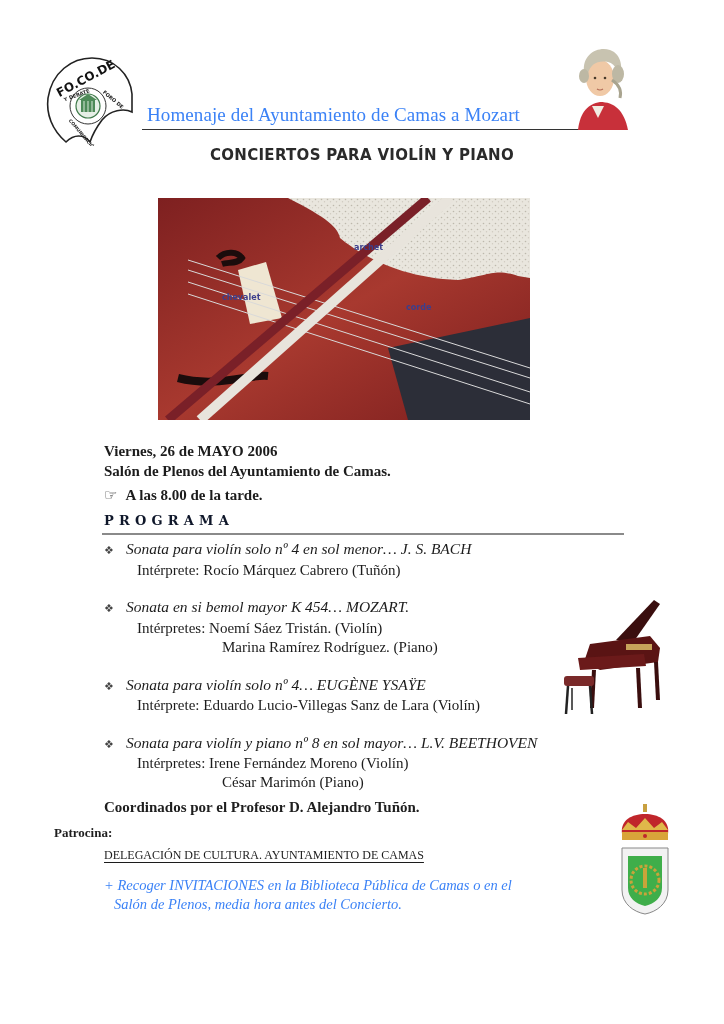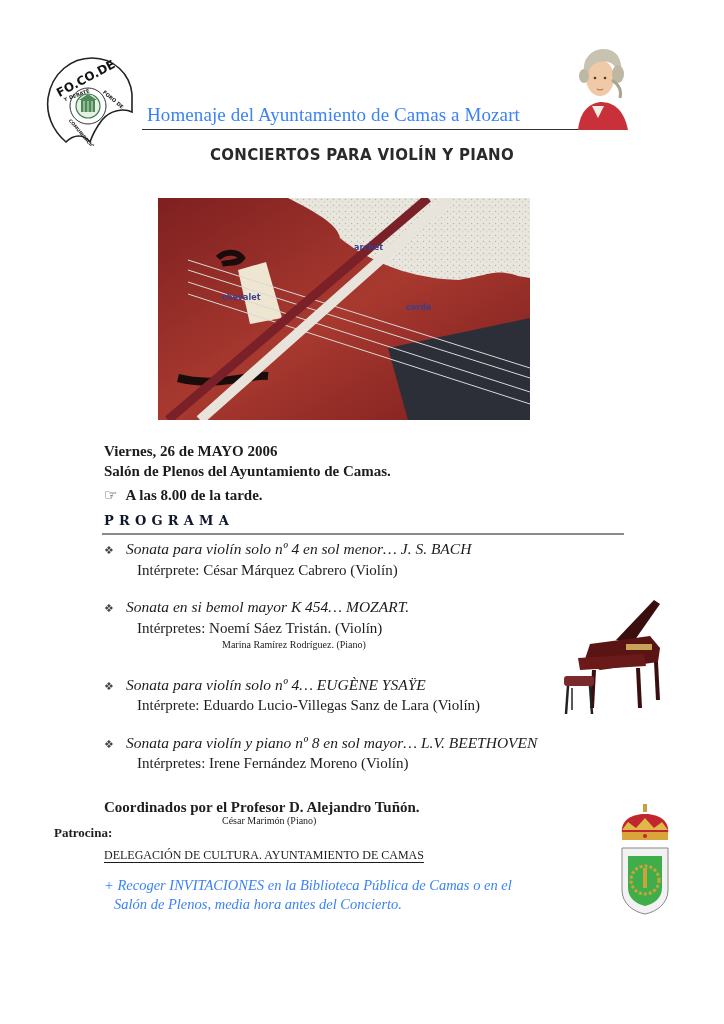--- a/index.html
+++ b/index.html
@@ -24,21 +24,21 @@
     .info-venue { top: 463px; }
     .info-time { top: 486px; left: 104px; }
     .hand-icon { display: inline-block; font-size: 15px; margin-right: 8px; font-weight: normal; }
 
     .programa { left: 104px; top: 513px; font-family: "DejaVu Serif", serif; font-weight: bold; font-size: 13px; letter-spacing: 5.2px; color: #0f172a; }
     .programa-rule { left: 102px; top: 533px; width: 522px; height: 2px; background: #8a8a8a; }
 
     .item-title { left: 104px; font-style: italic; font-size: 15.5px; white-space: nowrap; color: #1c1c1c; font-family: "Liberation Serif", serif; }
     .bullet { display: inline-block; width: 16px; font-style: normal; font-size: 11px; color: #444; margin-right: 6px; }
     .perf { left: 137px; font-size: 15px; white-space: nowrap; color: #1c1c1c; }
-    .perf2 { left: 222px; font-size: 10px; white-space: nowrap; color: #1c1c1c; }
+    .perf2 { left: 222px; font-size: 15px; white-space: nowrap; color: #1c1c1c; }
 
     .piano { left: 560px; top: 596px; width: 108px; height: 122px; }
 
     .coord { left: 104px; top: 799px; font-weight: bold; font-size: 15px; white-space: nowrap; text-align: center; }
 
     .patrocina { left: 54px; top: 825px; font-weight: bold; font-size: 13px; }
     .delegacion { left: 104px; top: 848px; font-size: 12px; text-decoration: underline; text-underline-offset: 3px; text-decoration-thickness: 1px; white-space: nowrap; color: #1c1c1c; }
     .note { left: 104px; font-style: italic; font-size: 14.5px; white-space: nowrap; color: #3b82f6; }
     .note1 { top: 877px; }
     .note2 { top: 896px; left: 114px; }
@@ -125,21 +125,21 @@
   <span class="hand-icon">☞</span><span>A las 8.00 de la tarde.</span>
 </div>
 
 <div class="abs programa">PROGRAMA</div>
 <div class="abs programa-rule"></div>
 
 <div class="abs item-title" style="top:540px">
   <span class="bullet">❖</span><span>Sonata para violín solo nº 4 en sol menor… J. S. BACH</span>
 </div>
 <div class="abs perf" style="top:562px">
-  <span>Intérprete:</span> <span>César Márquez Cabrero (Violín)</span>
+  <span>Intérprete:</span> <span>Rocío Márquez Cabrero (Tuñón)</span>
 </div>
 
 <div class="abs item-title" style="top:598px">
   <span class="bullet">❖</span><span>Sonata en si bemol mayor K 454… MOZART.</span>
 </div>
 <div class="abs perf" style="top:620px">
   <span>Intérpretes:</span> <span>Noemí Sáez Tristán. (Violín)</span>
 </div>
 <div class="abs perf2" style="top:639px">Marina Ramírez Rodríguez. (Piano)</div>
 
@@ -167,21 +167,21 @@
 <div class="abs perf" style="top:697px">
   <span>Intérprete:</span> <span>Eduardo Lucio-Villegas Sanz de Lara (Violín)</span>
 </div>
 
 <div class="abs item-title" style="top:734px">
   <span class="bullet">❖</span><span>Sonata para violín y piano nº 8 en sol mayor… L.V. BEETHOVEN</span>
 </div>
 <div class="abs perf" style="top:755px">
   <span>Intérpretes:</span> <span>Irene Fernández Moreno (Violín)</span>
 </div>
-<div class="abs perf2" style="top:815px">César Marimón (Piano)</div>
+<div class="abs perf2" style="top:774px">César Marimón (Piano)</div>
 
 <div class="abs coord">Coordinados por el Profesor D. Alejandro Tuñón.</div>
 
 <div class="abs patrocina">Patrocina:</div>
 <div class="abs delegacion">DELEGACIÓN DE CULTURA. AYUNTAMIENTO DE CAMAS</div>
 <div class="abs note note1">+ Recoger INVITACIONES en la Biblioteca Pública de Camas o en el</div>
 <div class="abs note note2">Salón de Plenos, media hora antes del Concierto.</div>
 
 <div class="abs crest">
   <svg width="58" height="112" viewBox="0 0 58 112">

